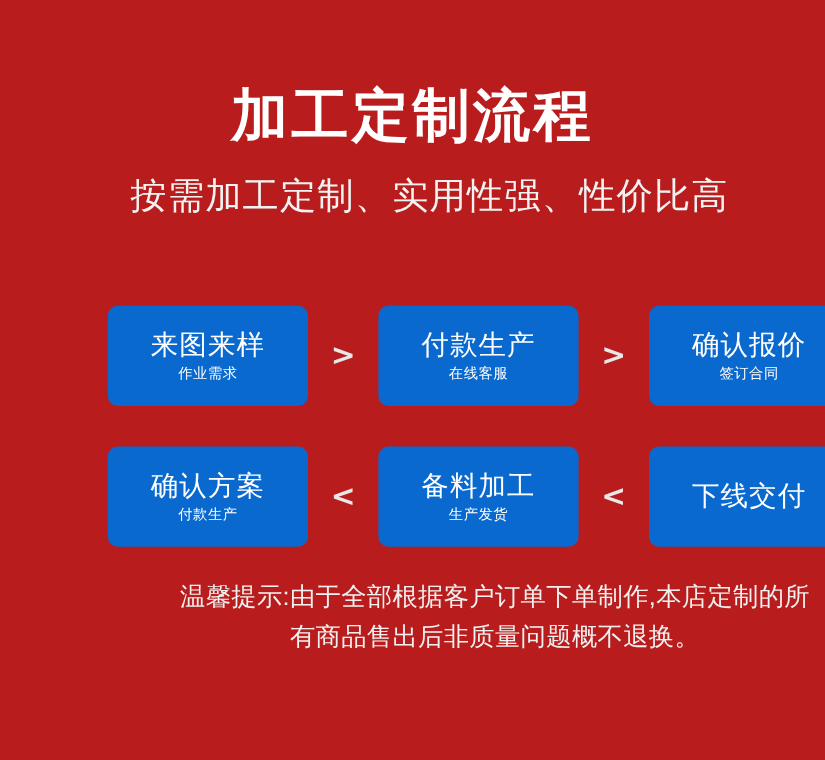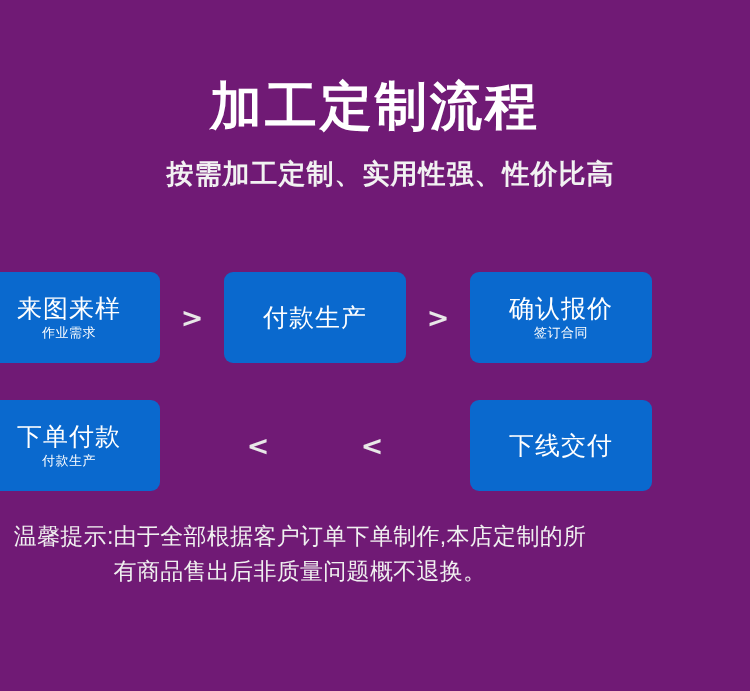--- a/index.html
+++ b/index.html
@@ -14,45 +14,45 @@
     background: #262729;
     font-family: "Liberation Sans", "DejaVu Sans", sans-serif;
     color: #ffffff;
     -webkit-font-smoothing: antialiased;
   }
 
   .banner {
     position: relative;
     width: 750px;
     height: 691px;
-    background: #701a75;
+    background: #b91c1c;
     display: flex;
     flex-direction: column;
-    align-items: flex-start;
+    align-items: flex-end;
   }
 
   
   .header-block {
     width: 100%;
     text-align: center;
     padding-top: 78px;
   }
 
   .banner-title {
     font-size: 52px;
     font-weight: bold;
     letter-spacing: 3px;
     line-height: 1.08;
     color: #ffffff;
   }
 
   .banner-subtitle {
     margin-top: 26px;
-    font-size: 27px;
-    font-weight: bold;
+    font-size: 33px;
+    font-weight: normal;
     letter-spacing: 1px;
     line-height: 1.1;
     color: #f2f2f2;
     margin-left: 31px;
   }
 
   
   .flow {
     margin-top: 82px;
     width: 630px;
@@ -130,34 +130,39 @@
   <div class="flow">
 
     <div class="flow-row">
       <div class="step-box">
         <span class="step-title">来图来样</span>
         <span class="step-sub">作业需求</span>
       </div>
       <span class="step-arrow">&gt;</span>
       <div class="step-box">
         <span class="step-title">付款生产</span>
+        <span class="step-sub">在线客服</span>
       </div>
       <span class="step-arrow">&gt;</span>
       <div class="step-box">
         <span class="step-title">确认报价</span>
         <span class="step-sub">签订合同</span>
       </div>
     </div>
 
     <div class="flow-row">
       <div class="step-box">
-        <span class="step-title">下单付款</span>
+        <span class="step-title">确认方案</span>
         <span class="step-sub">付款生产</span>
       </div>
       <span class="step-arrow">&lt;</span>
+      <div class="step-box">
+        <span class="step-title">备料加工</span>
+        <span class="step-sub">生产发货</span>
+      </div>
       <span class="step-arrow">&lt;</span>
       <div class="step-box">
         <span class="step-title">下线交付</span>
       </div>
     </div>
 
   </div>
 
   <div class="note">
     <span class="note-line">温馨提示:由于全部根据客户订单下单制作,本店定制的所</span>

